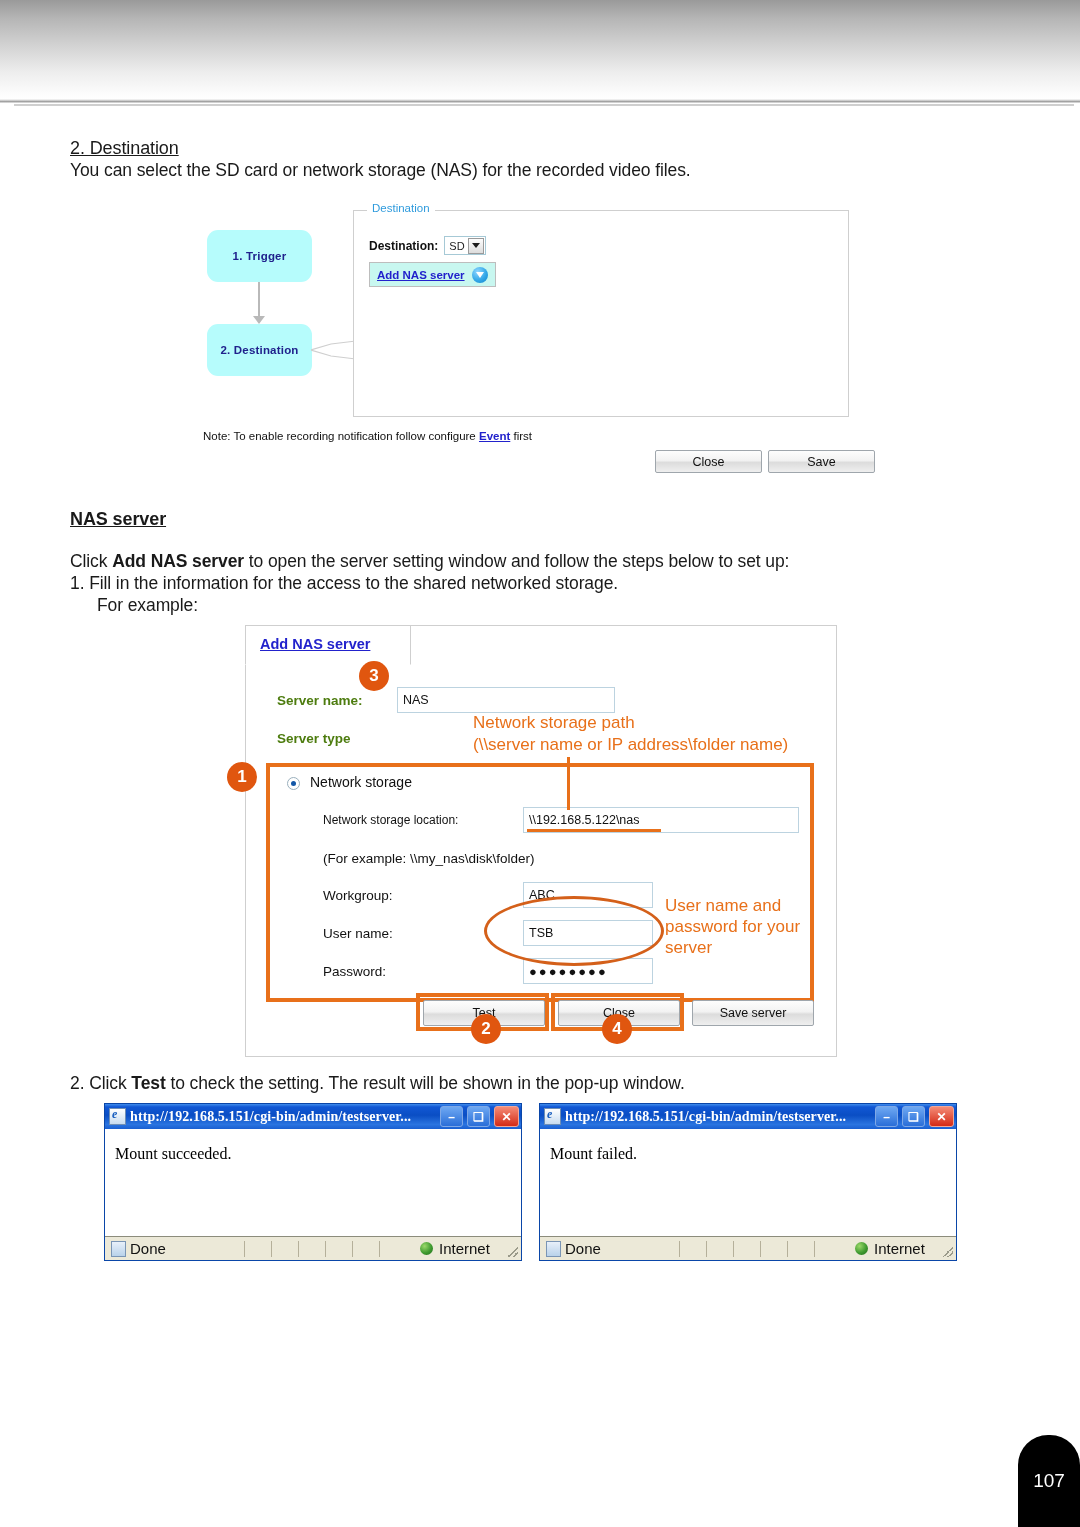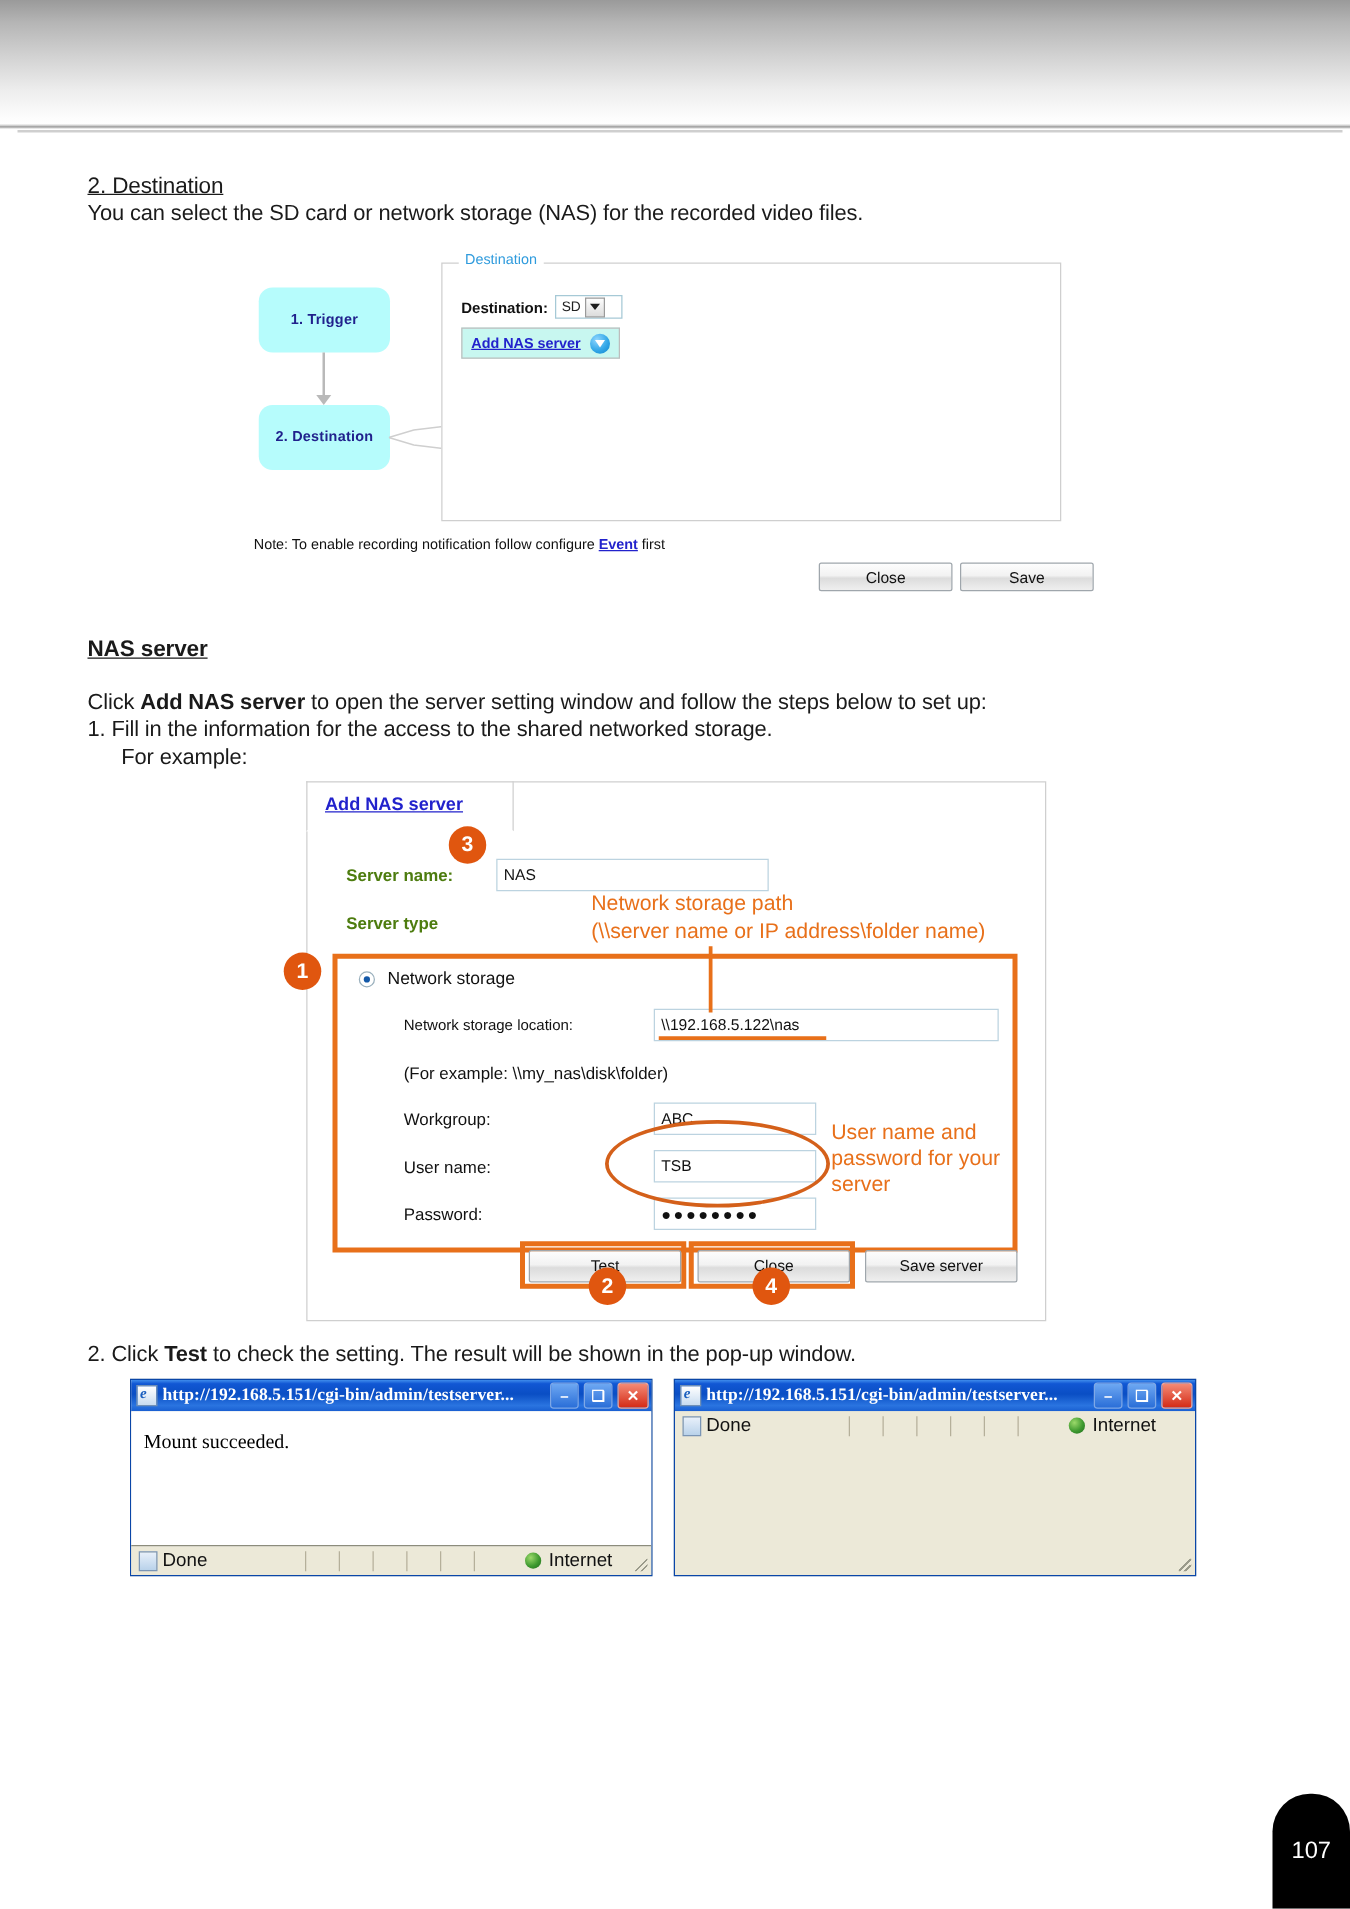--- a/index.html
+++ b/index.html
@@ -123,21 +123,21 @@
     font-weight: bold;
     color: #111;
     font-family: "Liberation Sans", sans-serif;
   }
   .mini-select {
     display: inline-flex;
     align-items: center;
     border: 1px solid #a6c9d6;
     background: #ffffff;
     height: 17px;
-    padding: 0 13px 0 4px;
+    padding: 0 1px 0 4px;
     font-size: 11px;
     color: #222;
     gap: 3px;
   }
   .mini-select .arrow-btn {
     width: 14px; height: 14px;
     background: linear-gradient(to bottom,#fdfdfd,#dcdcdc);
     border: 1px solid #9a9a9a;
     display: flex; align-items: center; justify-content: center;
   }
@@ -652,20 +652,23 @@
     <span class="ie-btn">
       <span class="glyph">–</span>
     </span>
     <span class="ie-btn">
       <span class="glyph">❑</span>
     </span>
     <span class="ie-btn close">
       <span class="glyph">✕</span>
     </span>
   </div>
+  <div class="ie-body">
+    <span class="ie-body-text">Mount failed.</span>
+  </div>
   <div class="ie-status">
     <span class="seg first">
       <span class="mini-page-ico"></span>
       <span>Done</span>
     </span>
     <span class="seg blank"></span>
     <span class="seg blank"></span>
     <span class="seg blank"></span>
     <span class="seg blank"></span>
     <span class="seg blank"></span>

